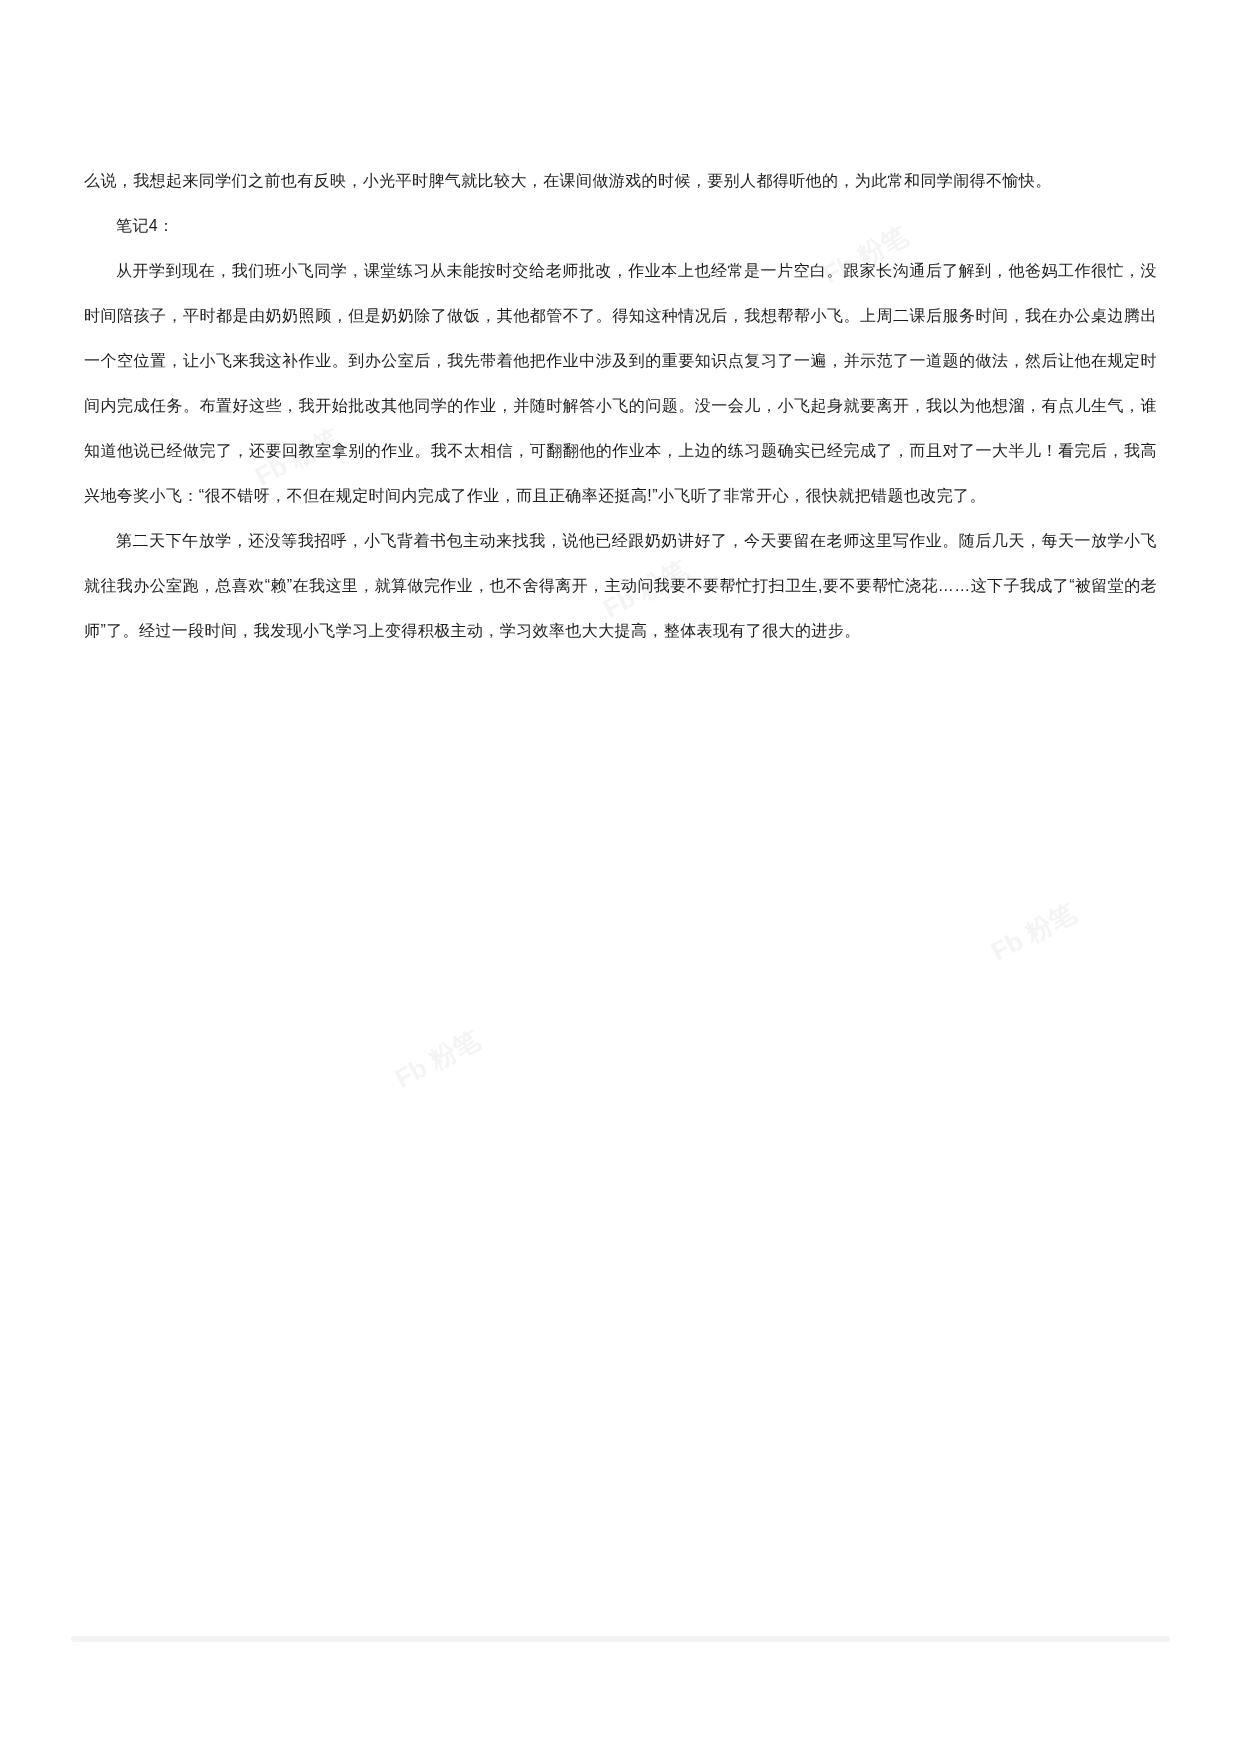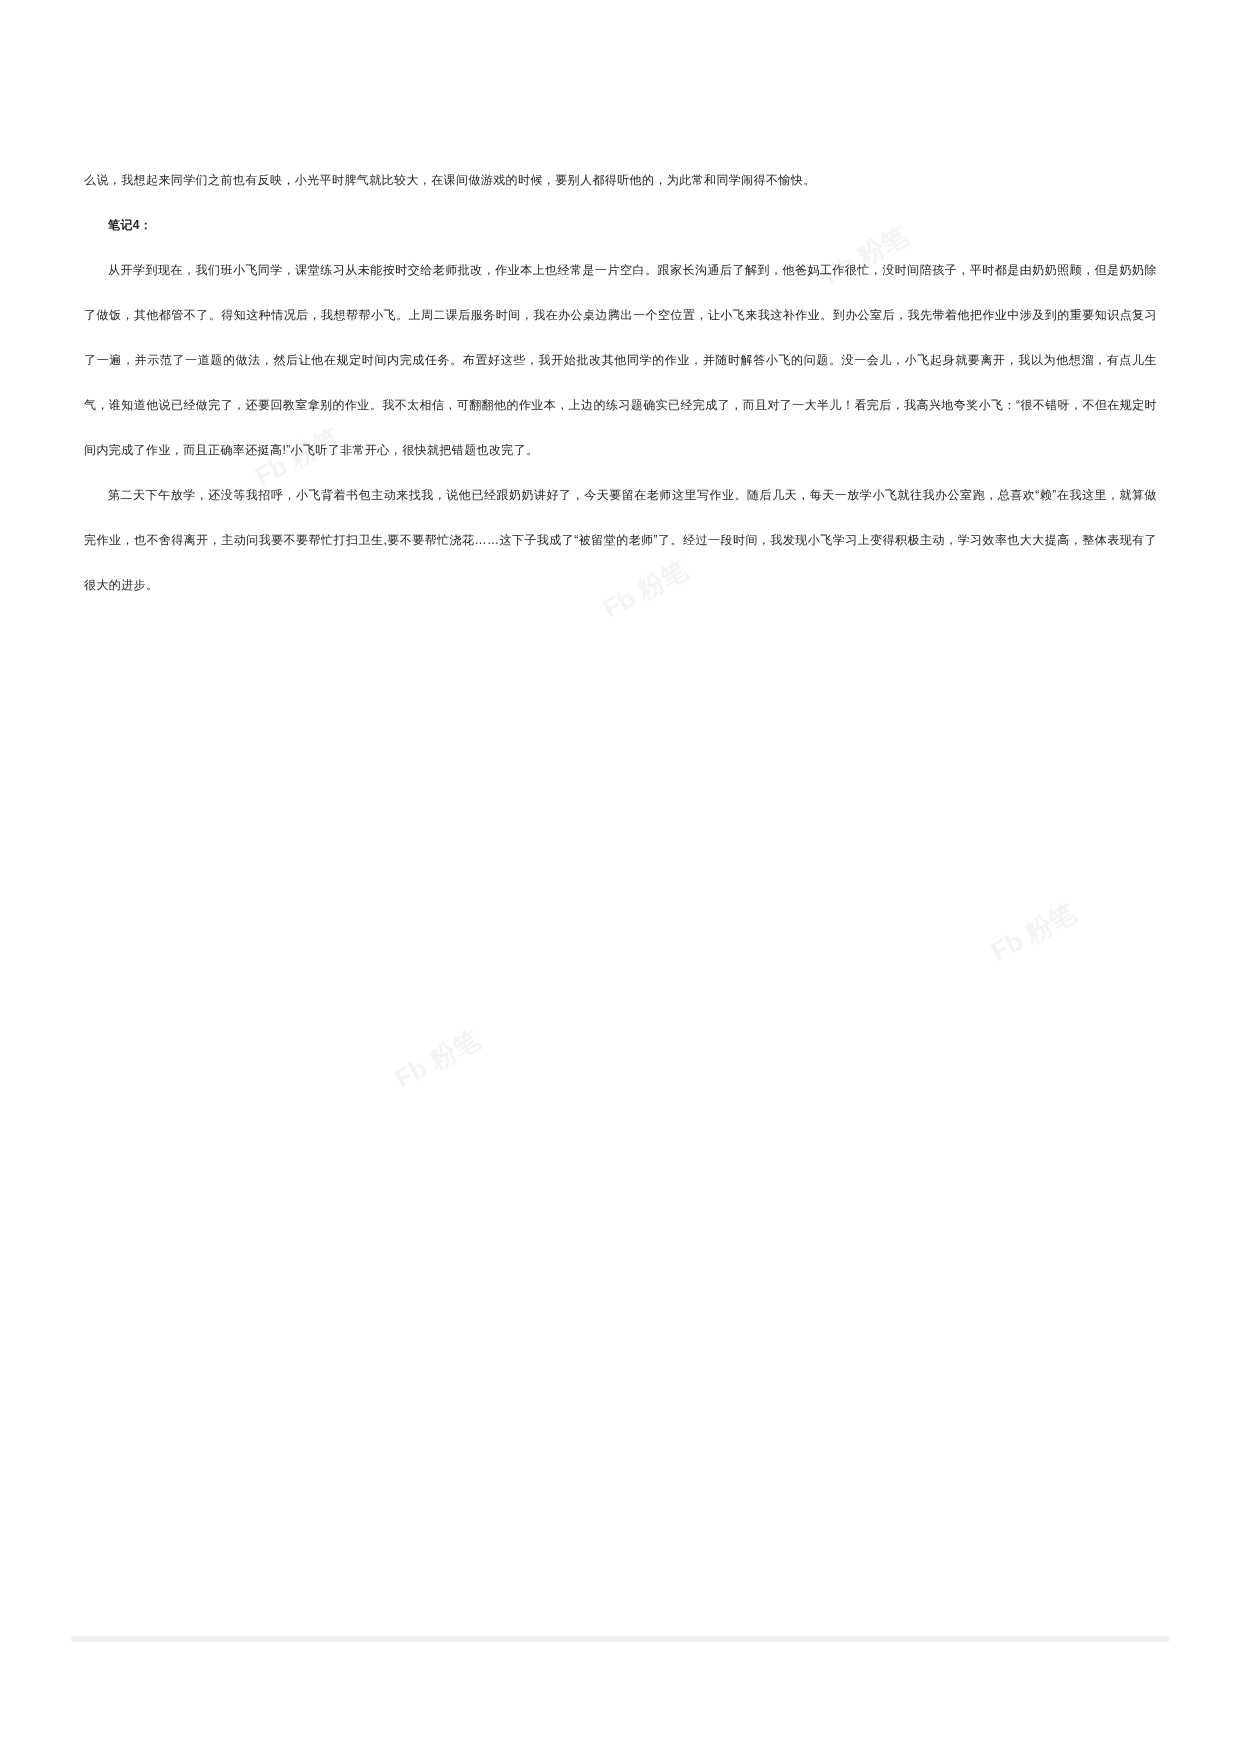--- a/index.html
+++ b/index.html
@@ -14,35 +14,35 @@
     background: #ffffff;
     overflow: hidden;
     font-family: "Liberation Sans", "DejaVu Sans", sans-serif;
   }
   .content {
     position: absolute;
     left: 84px;
     top: 158px;
     width: 1073px;
     color: #1d1d1f;
-    font-size: 12px;
+    font-size: 16px;
     line-height: 45px;
     letter-spacing: 0.4px;
     text-align: justify;
     text-justify: inter-character;
   }
   .para {
     margin: 0;
     font-weight: 500;
   }
   .indent {
     text-indent: 2em;
   }
   .note-heading {
-    font-weight: 700;
+    font-weight: 400;
   }
   .watermark-layer {
     position: absolute;
     inset: 0;
     pointer-events: none;
   }
   .wm {
     position: absolute;
     font-size: 26px;
     font-weight: 700;

